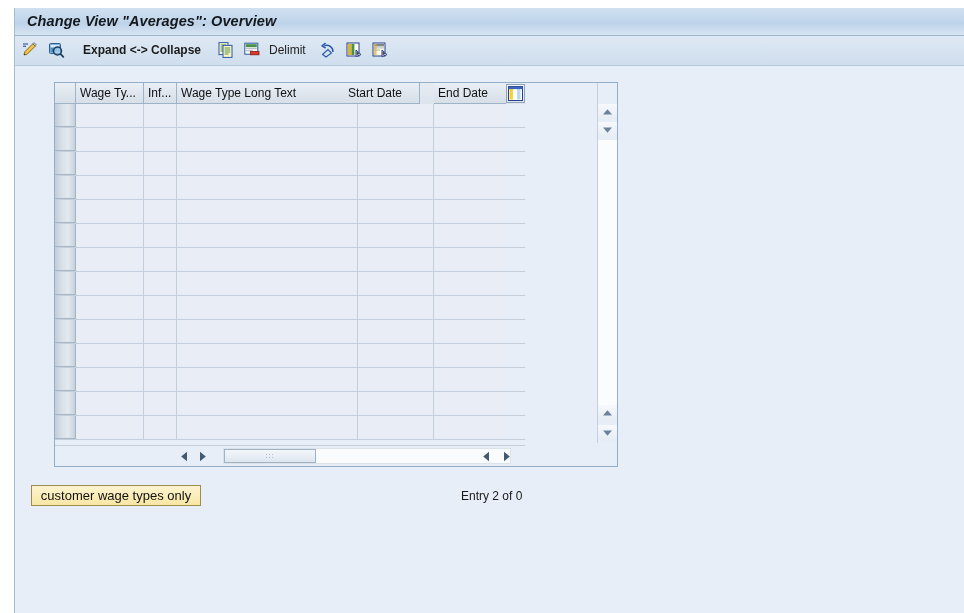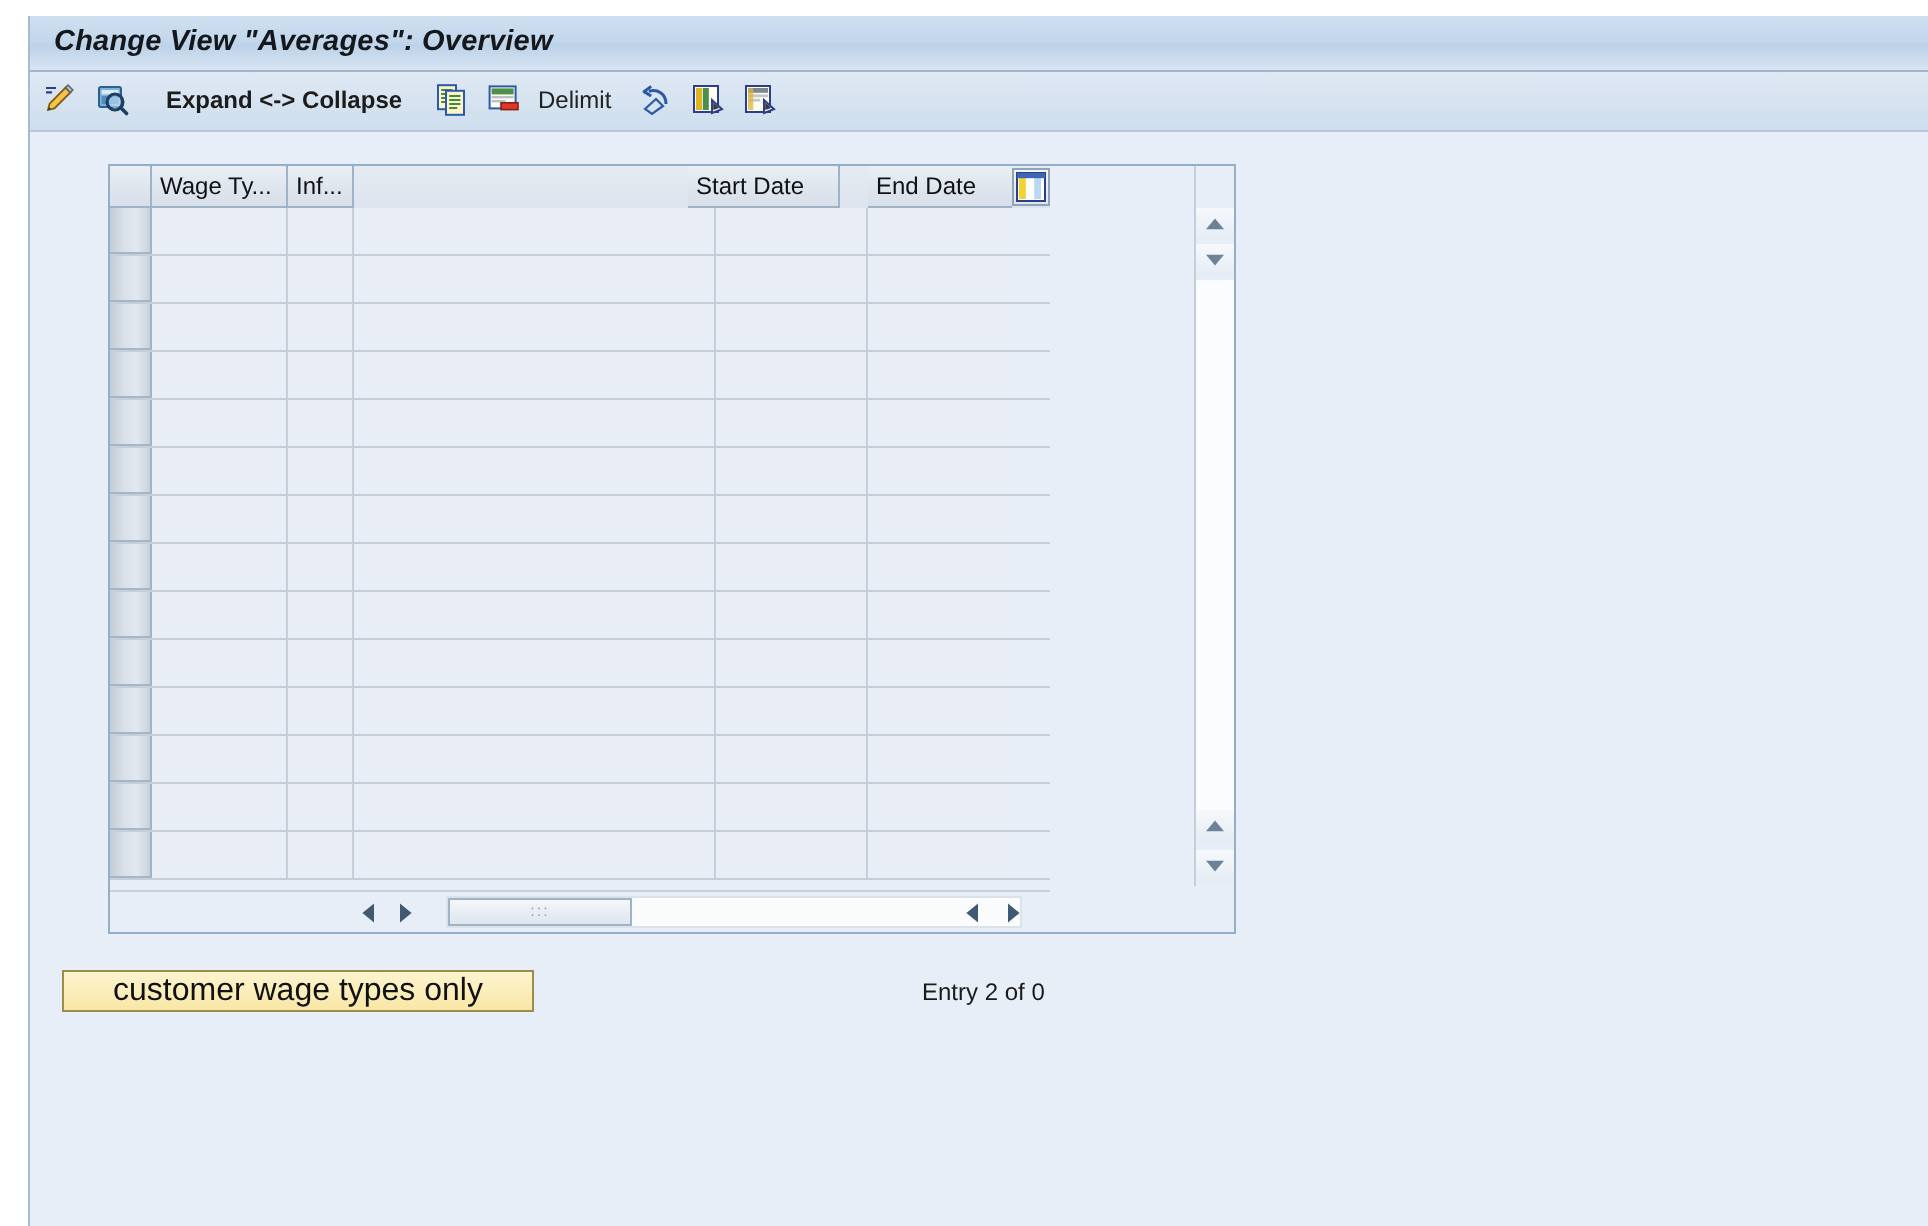--- a/index.html
+++ b/index.html
@@ -238,25 +238,25 @@
     font-size: 8px;
     color: #8fa3b7;
     letter-spacing: 1px;
     line-height: 6px;
   }
 
   
   #btn-customer {
     position: absolute;
     left: 16px; top: 477px;
-    width: 236px; height: 21px;
+    width: 170px; height: 21px;
     background: linear-gradient(to bottom, #fdf3cf 0%, #fbeebb 50%, #f8e6a4 100%);
     border: 1px solid #9c8d4e;
     box-sizing: border-box;
-    font-size: 16px;
+    font-size: 13px;
     color: #111;
     display: flex; align-items: center; justify-content: center;
     cursor: pointer;
   }
   #btn-position {
     position: absolute;
     left: 224px; top: 477px;
     width: 146px; height: 23px;
     background: linear-gradient(to bottom, #fdf3cf 0%, #fbeebb 55%, #f7e5a0 100%);
     border: 1px solid #b9ad78;
@@ -386,20 +386,21 @@
       </div>
     </div>
 
 
     <div id="tablewrap">
 
       <div id="thead">
         <div class="th corner" style="left:0;width:21px;"></div>
         <div class="th" style="left:21px;width:68px;">Wage Ty...</div>
         <div class="th" style="left:89px;width:33px;">Inf...</div>
+        <div class="th" style="left:122px;width:181px;">Wage Type Long Text</div>
         <div class="th" style="left:289px;width:76px;">Start Date</div>
         <div class="th" style="left:379px;width:72px;border-right:none;">End Date</div>
         <div id="colcfg" style="left:451px;">
           <svg width="15" height="15" viewBox="0 0 15 15">
             <rect x="0.5" y="0.5" width="14" height="14" fill="#ffffff" stroke="#2b3f8c" stroke-width="1"></rect>
             <rect x="1.5" y="1.5" width="3.4" height="12" fill="#f2d32f"></rect>
             <rect x="5.3" y="1.5" width="3.4" height="12" fill="#ffffff"></rect>
             <rect x="9.1" y="1.5" width="3.4" height="12" fill="#b9d9f2"></rect>
             <rect x="0.5" y="0.5" width="14" height="2.6" fill="#3f63b5"></rect>
           </svg>

